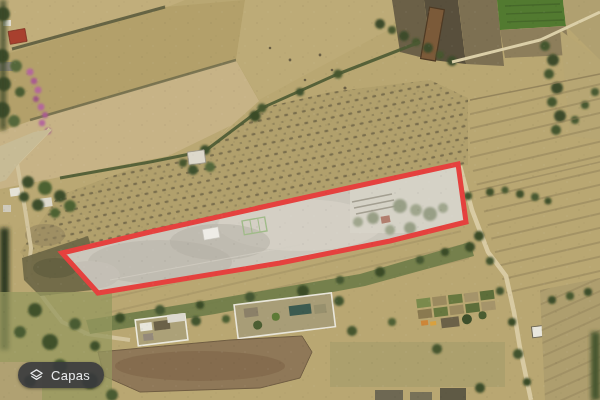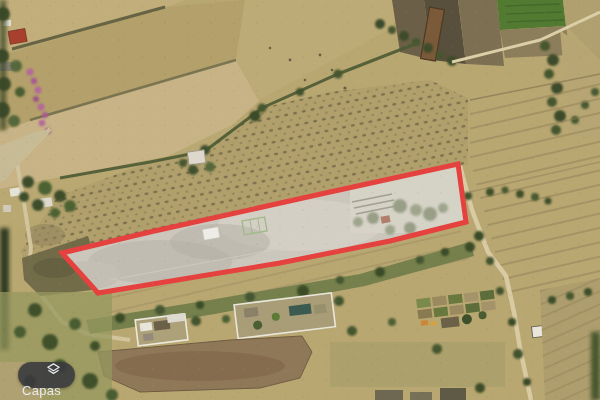--- a/index.html
+++ b/index.html
@@ -3,25 +3,25 @@
 <meta charset="utf-8">
 <style>
   html,body{margin:0;padding:0;background:#222;}
   .stage{
     position:relative;width:600px;height:400px;overflow:hidden;
     font-family:"Liberation Sans",sans-serif;background:#b9a772;
   }
   .scene{position:absolute;left:0;top:0;width:600px;height:400px;display:block;}
   .capas-btn{
     position:absolute;left:18px;top:362px;height:26px;
-    display:flex;align-items:flex-end;gap:7px;
-    padding:0 14px 0 4px;border-radius:13px;
+    display:flex;align-items:center;gap:7px;
+    padding:0 14px 0 11px;border-radius:13px;
     background:rgba(56,58,61,0.90);
     box-shadow:0 1px 3px rgba(0,0,0,0.35);
-    cursor:pointer;user-select:none;flex-direction:column;
+    cursor:pointer;user-select:none;
   }
   .capas-icon{display:flex;align-items:center;}
   .capas-label{
     color:#e8eaec;font-size:13px;letter-spacing:.3px;line-height:1;
     font-family:"Liberation Sans",sans-serif;
   }
 </style>
 </head>
 <body>
 

